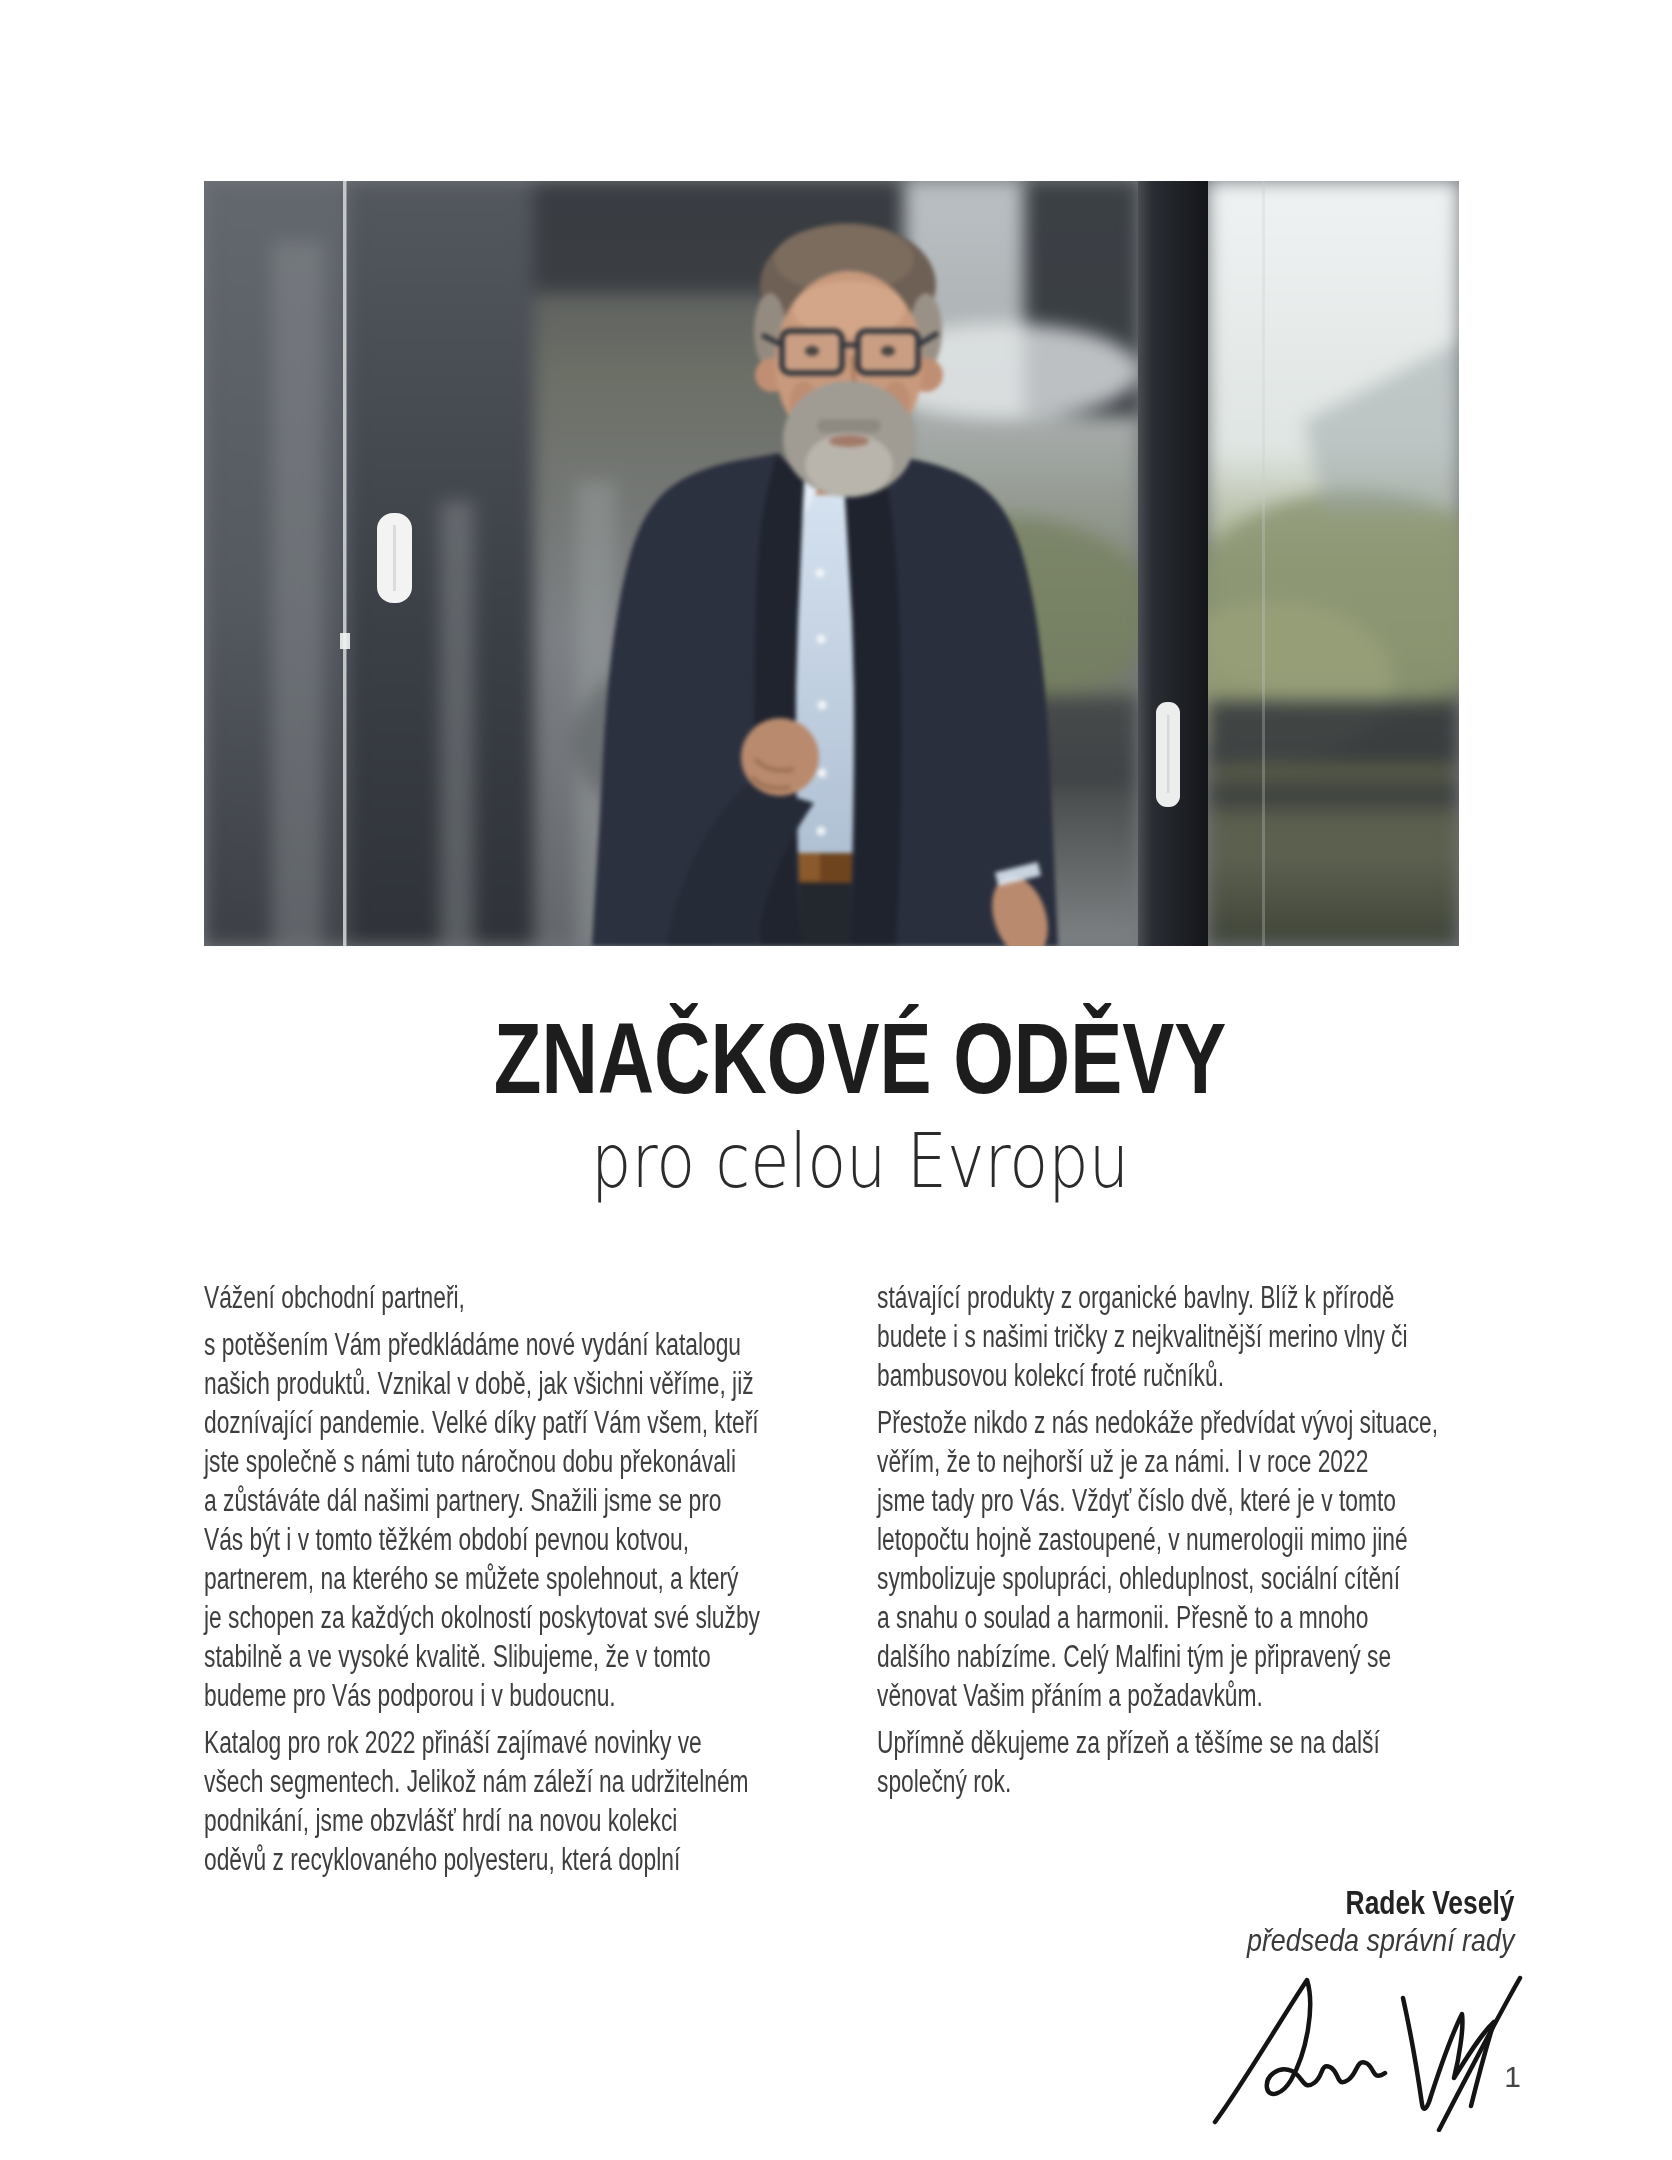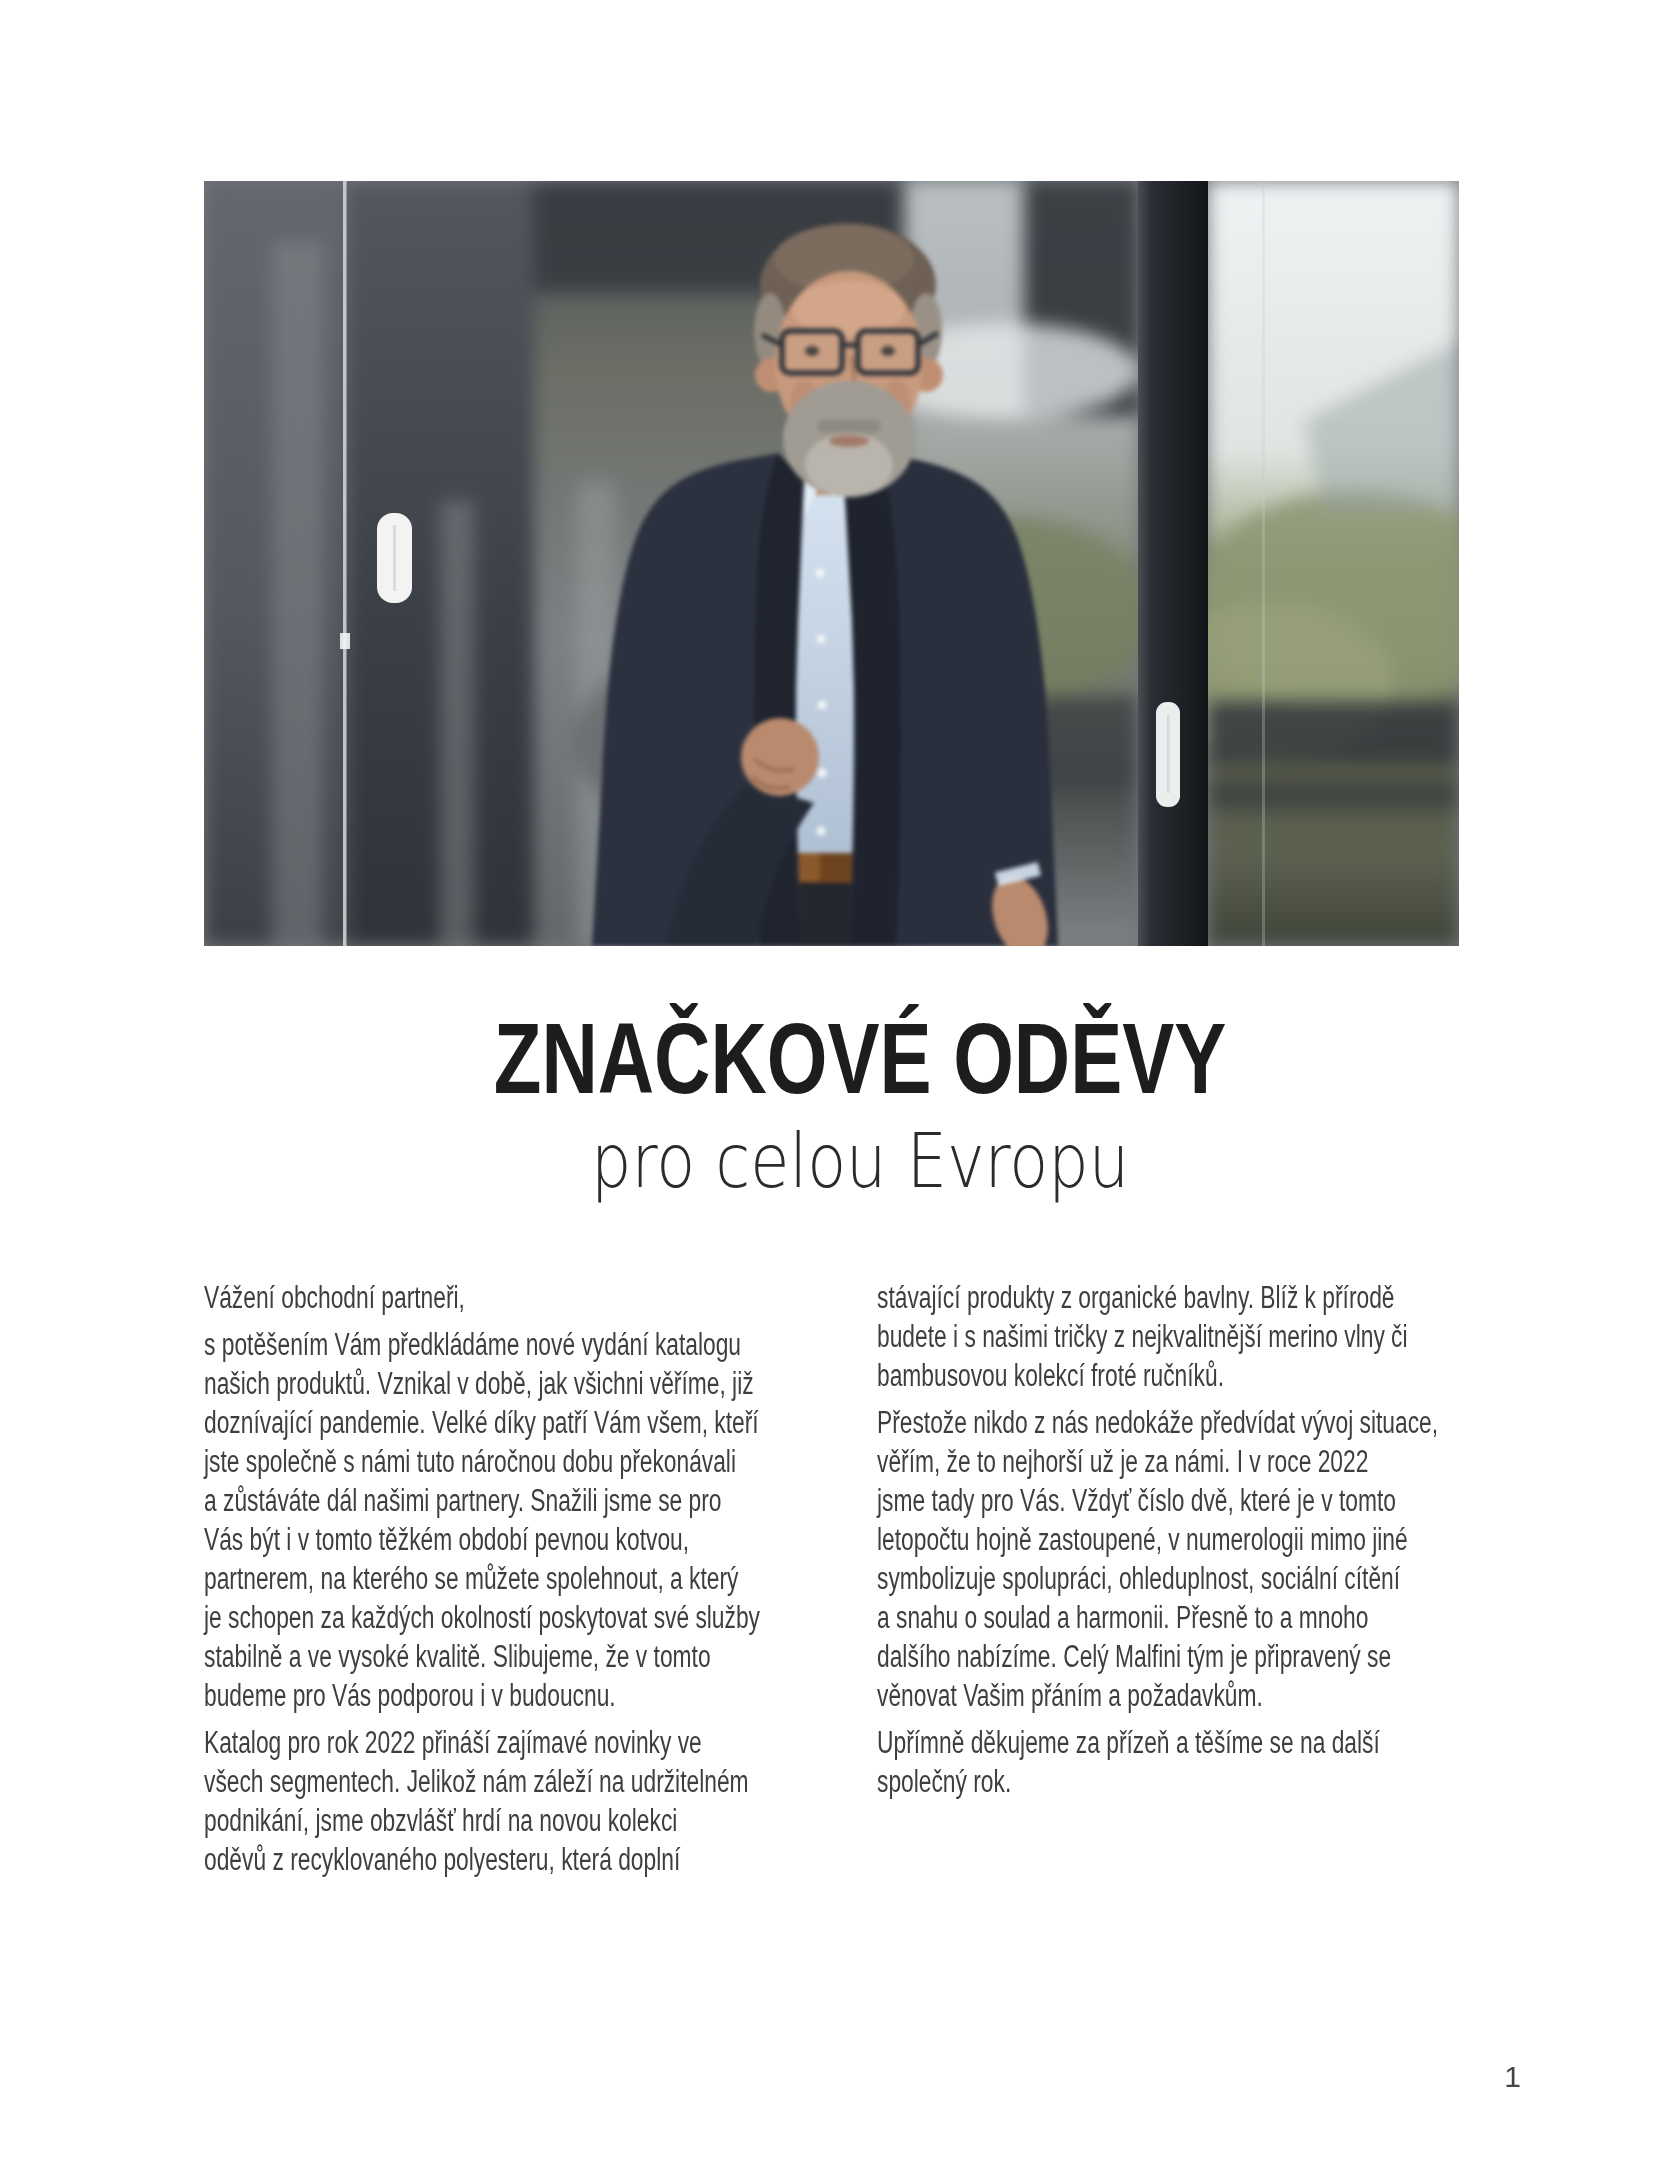--- a/index.html
+++ b/index.html
@@ -227,16 +227,27 @@
 jsme tady pro Vás. Vždyť číslo dvě, které je v tomto
 letopočtu hojně zastoupené, v numerologii mimo jiné
 symbolizuje spolupráci, ohleduplnost, sociální cítění
 a snahu o soulad a harmonii. Přesně to a mnoho
 dalšího nabízíme. Celý Malfini tým je připravený se
 věnovat Vašim přáním a požadavkům.</p>
     <p>Upřímně děkujeme za přízeň a těšíme se na další
 společný rok.</p>
   </div>
 
+  <div class="signature-block">
+    <div class="signer-name">Radek Veselý</div>
+    <div class="signer-role">předseda správní rady</div>
+    <svg class="signature-svg" width="320" height="168" viewBox="0 0 320 168">
+      <g fill="none" stroke="#141414" stroke-width="4.5" stroke-linecap="round" stroke-linejoin="round">
+        <path d="M6,158 C34,120 74,52 98,16 C106,42 98,88 82,116 C74,130 60,135 58,124 C56,112 70,101 83,107 C94,112 94,127 105,119 C115,112 111,99 121,103 C131,108 127,124 139,116 C149,109 147,95 157,99 C166,103 163,118 176,109"></path>
+        <path d="M194,34 C202,70 209,112 213,140 C214,147 217,146 220,138 C229,110 241,74 253,50 C255,64 250,94 245,114 C257,95 271,71 285,58 C277,84 268,118 262,142"></path>
+        <path d="M230,166 C255,118 288,54 311,14"></path>
+      </g>
+    </svg>
+  </div>
 
   <div class="page-number">1</div>
 
 </div>
 
 </body></html>

